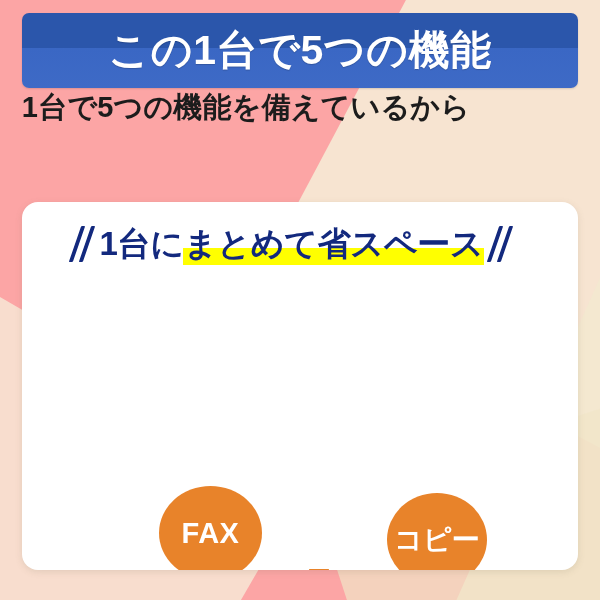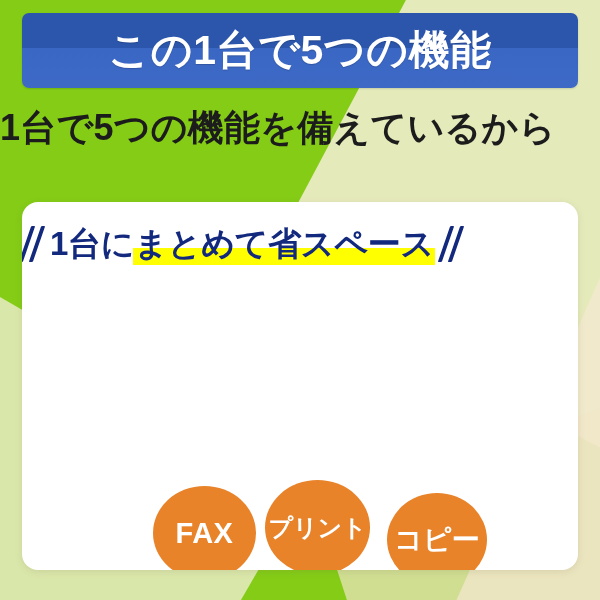--- a/index.html
+++ b/index.html
@@ -10,21 +10,21 @@
     width: 600px;
     height: 600px;
     overflow: hidden;
     font-family: "Liberation Sans", "DejaVu Sans", sans-serif;
   }
 
   #page {
     position: relative;
     width: 600px;
     height: 600px;
-    background: #84cc16;
+    background: #fca5a5;
     overflow: hidden;
   }
 
   
   .bg-band {
     position: absolute;
     pointer-events: none;
   }
   .bg-band-a {
     top: -120px;
@@ -89,25 +89,25 @@
     letter-spacing: .5px;
     line-height: 1;
     white-space: nowrap;
     text-shadow: 0 1px 1px rgba(0,0,0,.18);
   }
 
   
   .subtitle {
     position: absolute;
     left: 0;
-    top: 103px;
+    top: 87px;
     width: 492px;
     text-align: center;
     color: #1c1c1c;
-    font-size: 36px;
+    font-size: 29px;
     font-weight: bold;
     line-height: 1.38;
     letter-spacing: .2px;
   }
   .subtitle-line { display: block; white-space: nowrap; }
 
   
   .card {
     position: absolute;
     left: 22px;
@@ -122,21 +122,22 @@
 
   
   .headline {
     position: absolute;
     left: 0;
     top: 17px;
     width: 442px;
     height: 48px;
     display: flex;
     align-items: center;
-    justify-content: flex-start;
+    justify-content: center;
+    padding-left: 48px;
   }
   .slashes {
     display: flex;
     align-items: flex-end;
     height: 38px;
   }
   .slash {
     width: 4px;
     height: 36px;
     background: #13297e;
@@ -188,21 +189,21 @@
   .bubble-label { position: relative; z-index: 2; }
 
   .tail {
     position: absolute;
     width: 0;
     height: 0;
   }
 
   
   .bubble-fax {
-    left: 131px; top: 284px;
+    left: 137px; top: 284px;
     width: 103px; height: 94px;
     font-size: 29px;
     letter-spacing: .5px;
   }
 
   
   .bubble-print {
     left: 243px; top: 278px;
     width: 105px; height: 95px;
     font-size: 24px;
@@ -255,22 +256,19 @@
         <div class="slash"></div>
       </div>
     </div>
 
     <div class="tail tail-print"></div>
 
     <div class="bubble bubble-fax">
       <span class="bubble-label">FAX</span>
     </div>
 
-    <div class="bubble bubble-print">
-      <span class="bubble-label">プリント</span>
-    </div>
 
     <div class="bubble bubble-copy">
       <span class="bubble-label">コピー</span>
     </div>
 
   </div>
 </div>
 
 </body></html>

